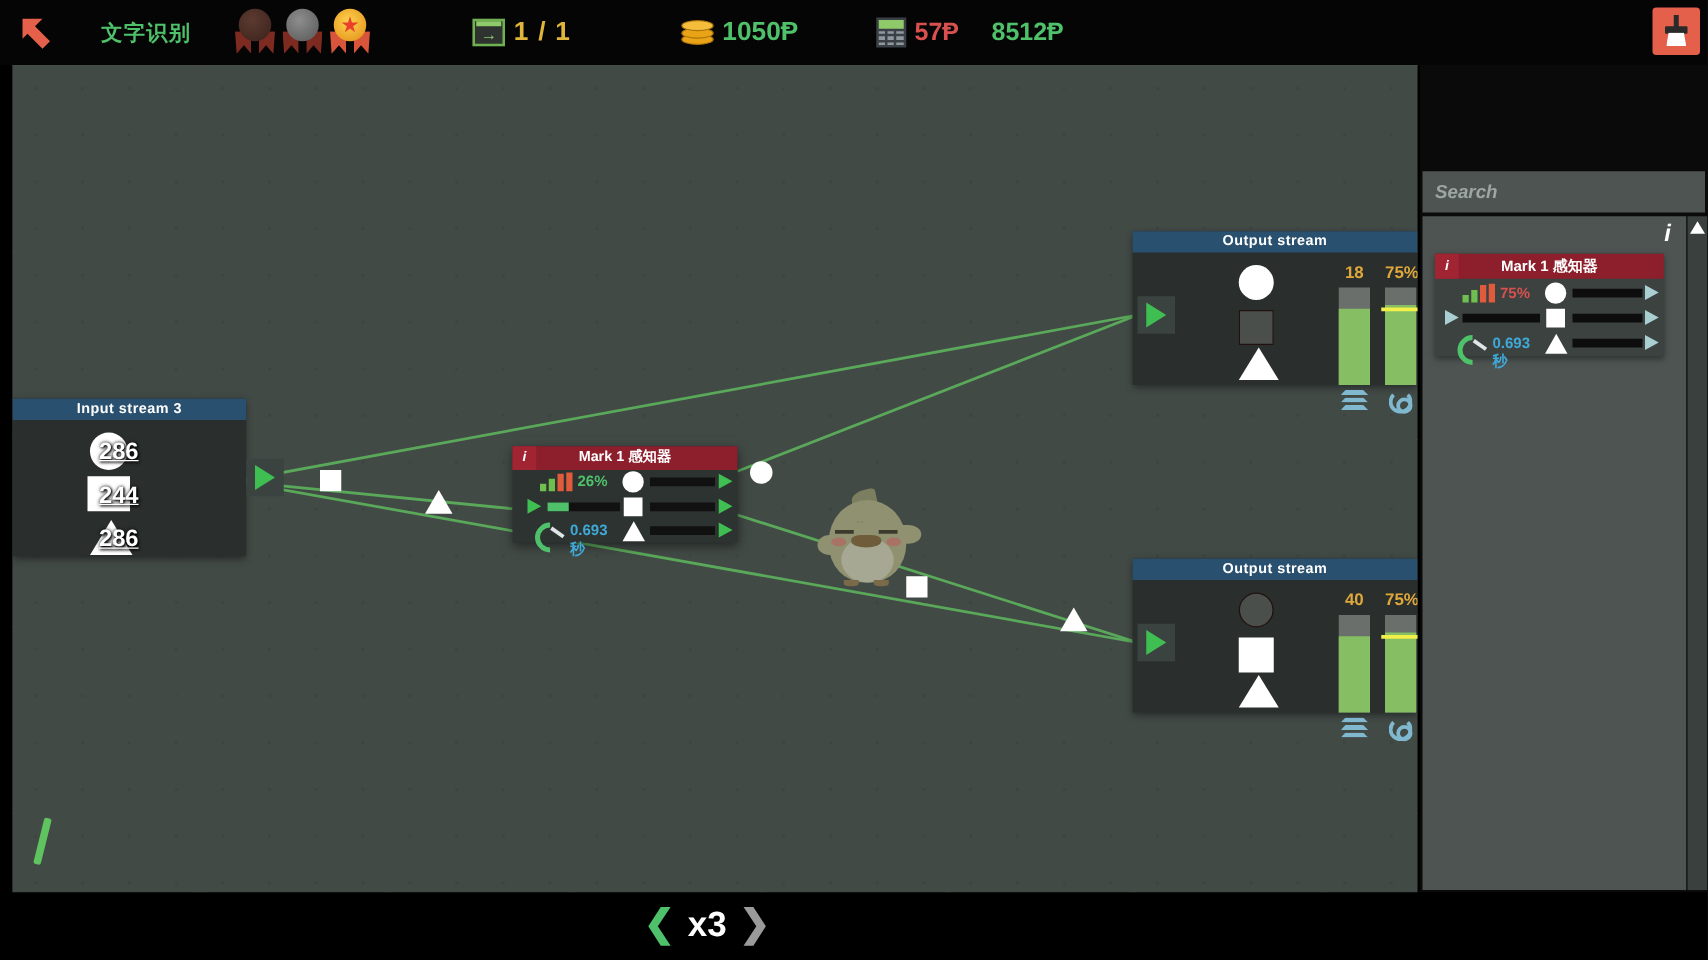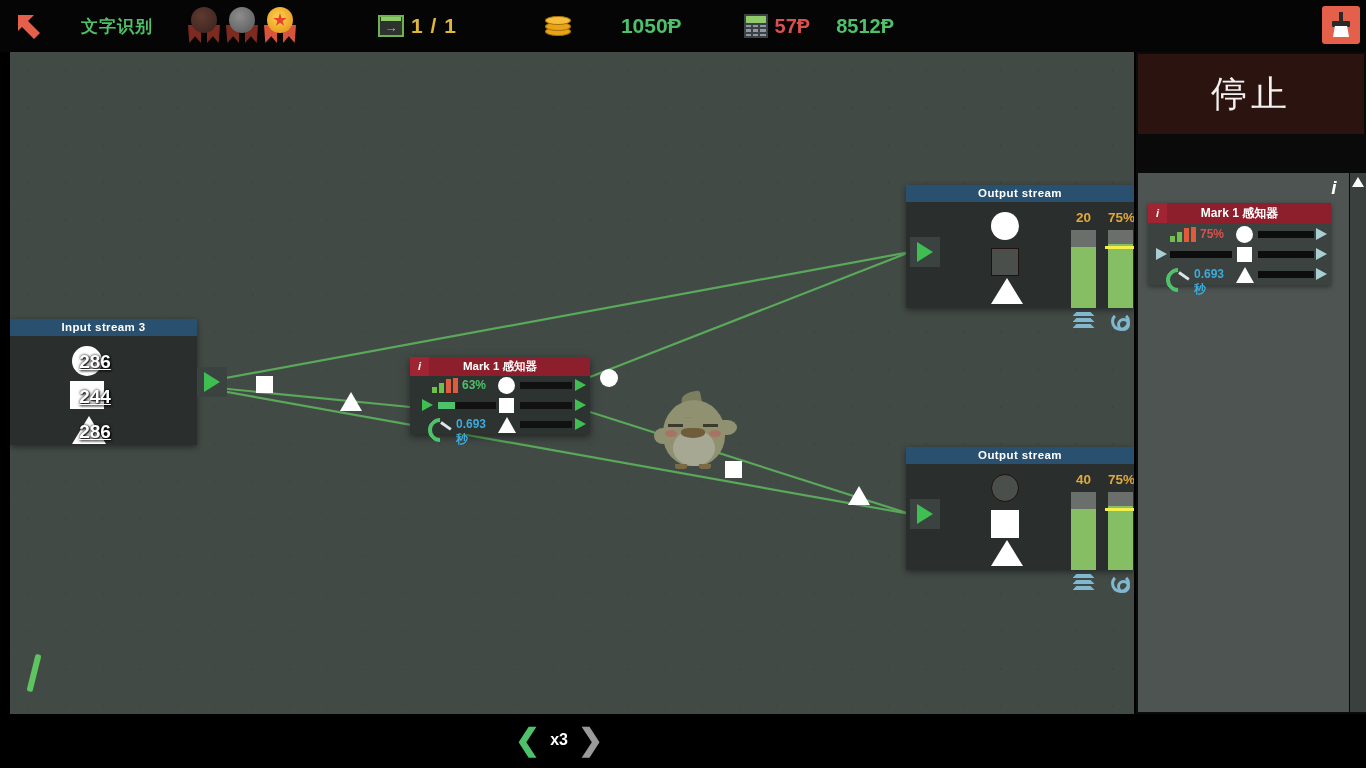--- a/index.html
+++ b/index.html
@@ -42,21 +42,21 @@
     position:absolute; left:9px; top:6px; width:14px; height:14px; background:#e8402a;
     clip-path: polygon(50% 0%,61% 35%,98% 35%,68% 57%,79% 91%,50% 70%,21% 91%,32% 57%,2% 35%,39% 35%);
   }
 
   .stat { display:flex; align-items:center; height:52px; }
   .stat-ico { display:flex; align-items:center; justify-content:center; margin-right:7px; }
   .stat-txt { font-size:19px; font-weight:bold; white-space:nowrap; }
   #stat-level { margin-left:82px; }
   #stat-level .stat-txt { color:#e0b63a; font-size:21px; letter-spacing:1px; }
   #stat-money { margin-left:88px; }
-  #stat-money .stat-txt { color:#4ec16a; font-size:21px;margin-left:43px; }
+  #stat-money .stat-txt { color:#4ec16a; font-size:21px; }
   #stat-rate  { margin-left:56px; }
   #stat-rate  .stat-txt { color:#d9514e; font-size:20px; }
   #stat-time  { margin-left:66px; }
   #stat-time  .stat-txt { color:#3fa9d8; font-size:20px; }
   #stat-cost  { margin-left:62px; }
   #stat-cost  .stat-txt { color:#d9514e; font-size:20px; }
   #stat-total { margin-left:26px; }
   #stat-total .stat-txt { color:#4ec16a; font-size:20px; }
 
   
@@ -264,21 +264,21 @@
   #lib-card .nrow { width:183px; height:20px; }
   #lib-card .n-right { width:95px; }
   #lib-card .slider { background:#0d0d0d; }
   #lib-card .out-arrow, #lib-card .in-arrow { border-left-color:#a9cfd2; }
 
   
   #bottombar { position:absolute; left:0; top:714px; width:1366px; height:54px; background:#000; }
   #speed { position:absolute; left:515px; top:10px; display:flex; align-items:center; gap:10px; }
   .chev { font-size:30px; font-weight:bold; line-height:32px; }
   .chev.l { color:#4ec16a; } .chev.r { color:#9a9a9a; }
-  #speed-val { color:#fff; font-size:16px; font-weight:bold; }
+  #speed-val { color:#fff; font-size:28px; font-weight:bold; }
 </style>
 </head>
 <body>
 
 <div id="app">
 
   <div id="topbar">
 
     <div id="back-arrow">
       <svg width="30" height="30" viewBox="0 0 30 30">
@@ -403,21 +403,21 @@
       <div class="node-body">
 
         <div class="nrow" style="top:0px;">
           <div class="n-left">
             <span class="barchart">
                 <i></i>
                 <i></i>
                 <i></i>
                 <i></i>
               </span>
-            <span class="pct" style="color:#4ec16a">63%</span>
+            <span class="pct" style="color:#4ec16a">26%</span>
           </div>
           <div class="n-right">
             <span class="knob-ci"></span>
             <span class="slider"></span>
             <span class="out-arrow"></span>
           </div>
         </div>
 
         <div class="nrow" style="top:20px;">
           <div class="n-left" style="left:12px;">
@@ -451,21 +451,21 @@
     </div>
 
     <div class="stream ostream" style="left:896px; top:133px;">
       <div class="stream-hd">Output stream</div>
       <div class="body">
         <span class="oshape o-ci" style="top:10px; background:#ffffff;"></span>
         <span class="oshape o-sq" style="top:46px; background:#4a4f4c; border:1px solid #22110f;"></span>
         <span class="oshape o-tr" style="top:76px; border-bottom-color:#ffffff;"></span>
 
         <div class="gauge" style="left:165px; top:28px;">
-          <span class="lbl">20</span>
+          <span class="lbl">18</span>
           <span class="bar">
             <span class="fill" style="height:78%;"></span>
           </span>
           <span class="gi">
             <span class="ico-stack">
                 <i></i>
                 <i></i>
                 <i></i>
               </span>
           </span>
@@ -539,23 +539,21 @@
       <div class="foot-l"></div>
         <div class="foot-r"></div>
     </div>
 
     <div id="line-tool">
         <i></i>
       </div>
   </div>
 
   <div id="sidebar">
-    <div id="stop-btn">
-      <span>停止</span>
-    </div>
+    <input id="search" value="" placeholder="Search" style="">
     <div id="lib">
       <div id="info-i">i</div>
 
       <div id="lib-card">
         <div class="node-hd">
           <div class="ibx">i</div>
           <div class="t">Mark 1 感知器</div>
         </div>
         <div class="node-body">
           <div class="nrow" style="top:2px;">

